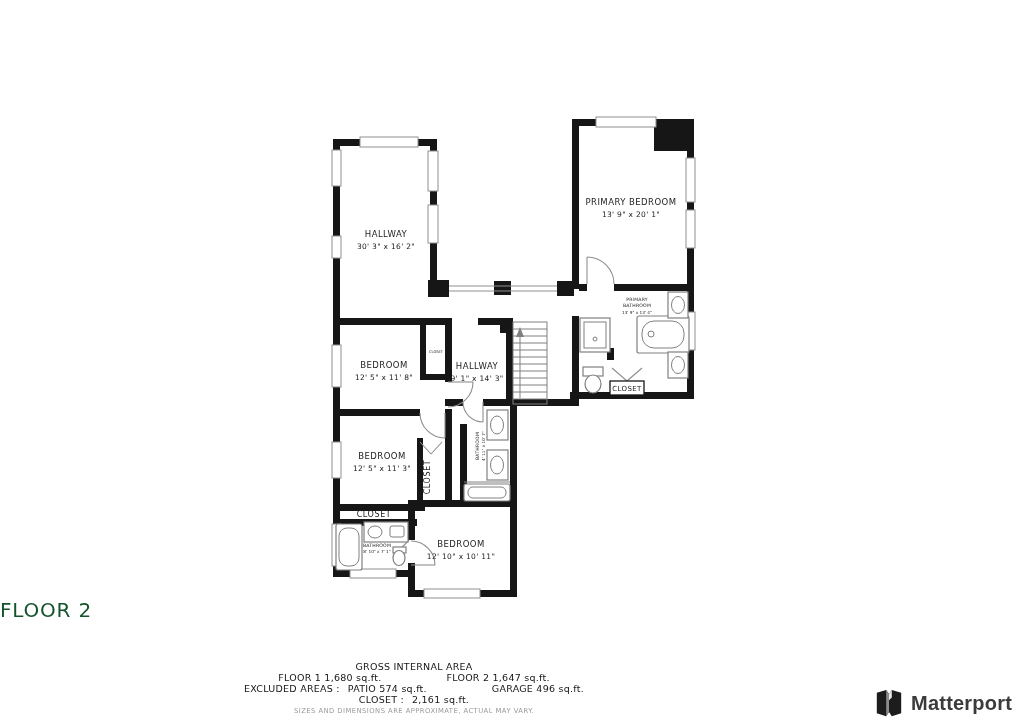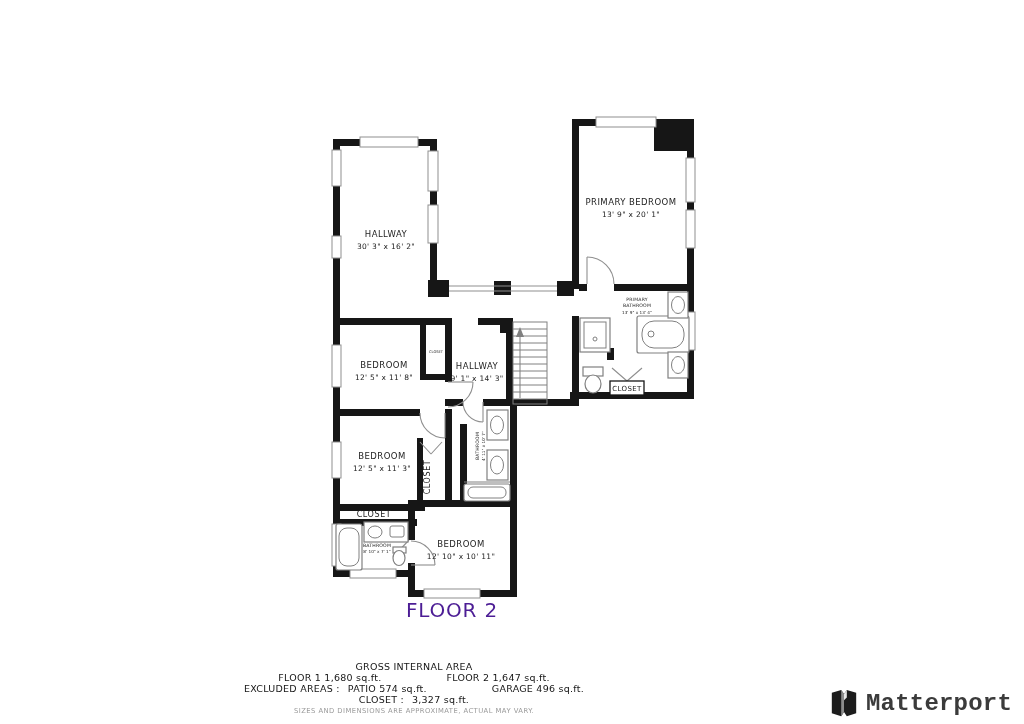--- a/index.html
+++ b/index.html
@@ -13,29 +13,29 @@
   .fixl{fill:none;stroke:#808080;stroke-width:1;}
   .boxlab{fill:#ffffff;stroke:#161616;stroke-width:1.3;}
   text{fill:#232323;font-family:"DejaVu Sans",sans-serif;text-anchor:middle;}
   .rname{font-size:8.5px;letter-spacing:.45px;}
   .rdims{font-size:7.5px;letter-spacing:.3px;}
   .clab{font-size:8px;letter-spacing:.6px;}
   .cboxlab{font-size:7px;letter-spacing:.4px;}
   .tiny{font-size:4.6px;letter-spacing:.2px;}
   .tinyd{font-size:4.2px;}
   .micro{font-size:3.6px;}
-  .floor-label{position:absolute;left:0;top:598px;width:904px;text-align:center;
-               font-size:20px;letter-spacing:.8px;color:#4c1d95;}
+  .floor-label{position:absolute;left:0;top:598px;width:904px;text-align:left;
+               font-size:20px;letter-spacing:.8px;color:#14532d;}
   .summary{position:absolute;left:0;top:661px;width:828px;text-align:center;color:#161616;}
   .s-line{font-size:9.5px;line-height:11px;letter-spacing:.25px;}
   .s-disc{font-size:6.8px;line-height:11px;letter-spacing:.45px;color:#9a9a9a;margin-top:1px;}
   .gap8{margin-left:8px;}
   .gap18{margin-left:18px;padding-left:47px;}
   .brand{position:absolute;right:12px;bottom:6px;display:flex;align-items:center;gap:7px;}
-  .brand-text{font-family:Liberation Mono, monospace;font-weight:700;font-size:24px;
+  .brand-text{font-family:Liberation Sans, sans-serif;font-weight:700;font-size:20px;
               color:#3b3b3b;letter-spacing:.2px;}
 </style>
 </head>
 <body>
 
 <div class="canvas">
 
   <svg width="1024" height="724" viewBox="0 0 1024 724">
 
     <g>
@@ -211,21 +211,21 @@
 
   <div class="summary">
     <div class="s-line">GROSS INTERNAL AREA</div>
     <div class="s-line">
       <span>FLOOR 1 1,680 sq.ft.</span><span class="gap18">FLOOR 2 1,647 sq.ft.</span>
     </div>
     <div class="s-line">
       <span>EXCLUDED AREAS :</span><span class="gap8">PATIO 574 sq.ft.</span><span class="gap18">GARAGE 496 sq.ft.</span>
     </div>
     <div class="s-line">
-      <span>CLOSET :</span><span class="gap8">3,327 sq.ft.</span>
+      <span>CLOSET :</span><span class="gap8">2,161 sq.ft.</span>
     </div>
     <div class="s-disc">SIZES AND DIMENSIONS ARE APPROXIMATE, ACTUAL MAY VARY.</div>
   </div>
 
   <div class="brand">
     <svg width="30" height="30" viewBox="0 0 32 32" style="position:static">
       <path fill="#1c1c1c" d="M3,5 L13,2 L16,6.5 L19,2 L29,5 L29,27 L19,30 L16,25.5 L13,30 L3,27 Z"></path>
       <path fill="#8c8c8c" d="M13,2 L16,6.5 L16,25.5 L13,30 Z"></path>
       <path fill="#e8e8e8" d="M16,6.5 L19,2 L19,10 L16,13 Z"></path>
     </svg>

